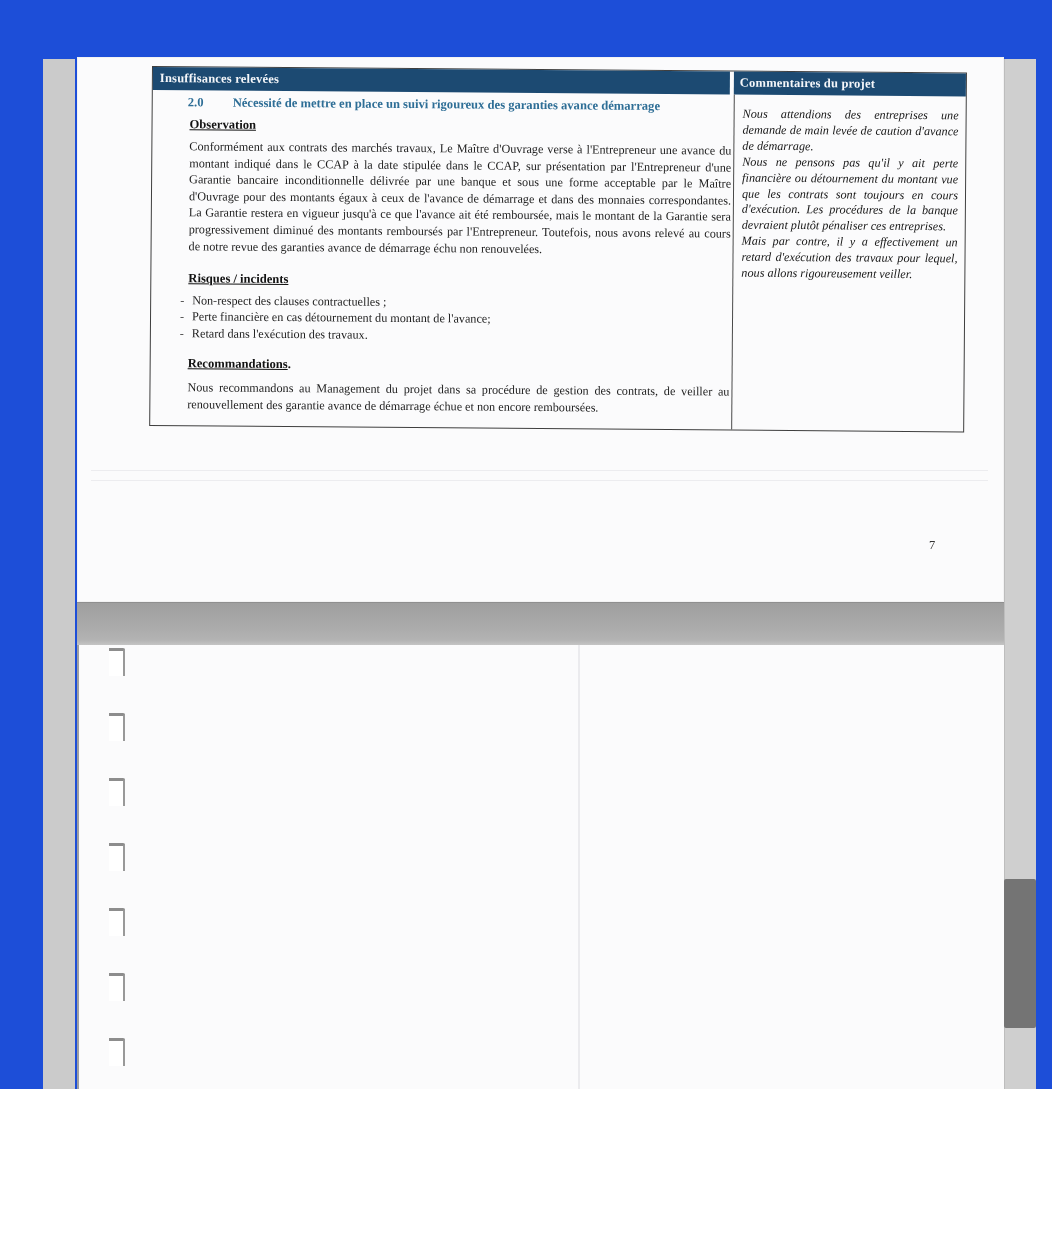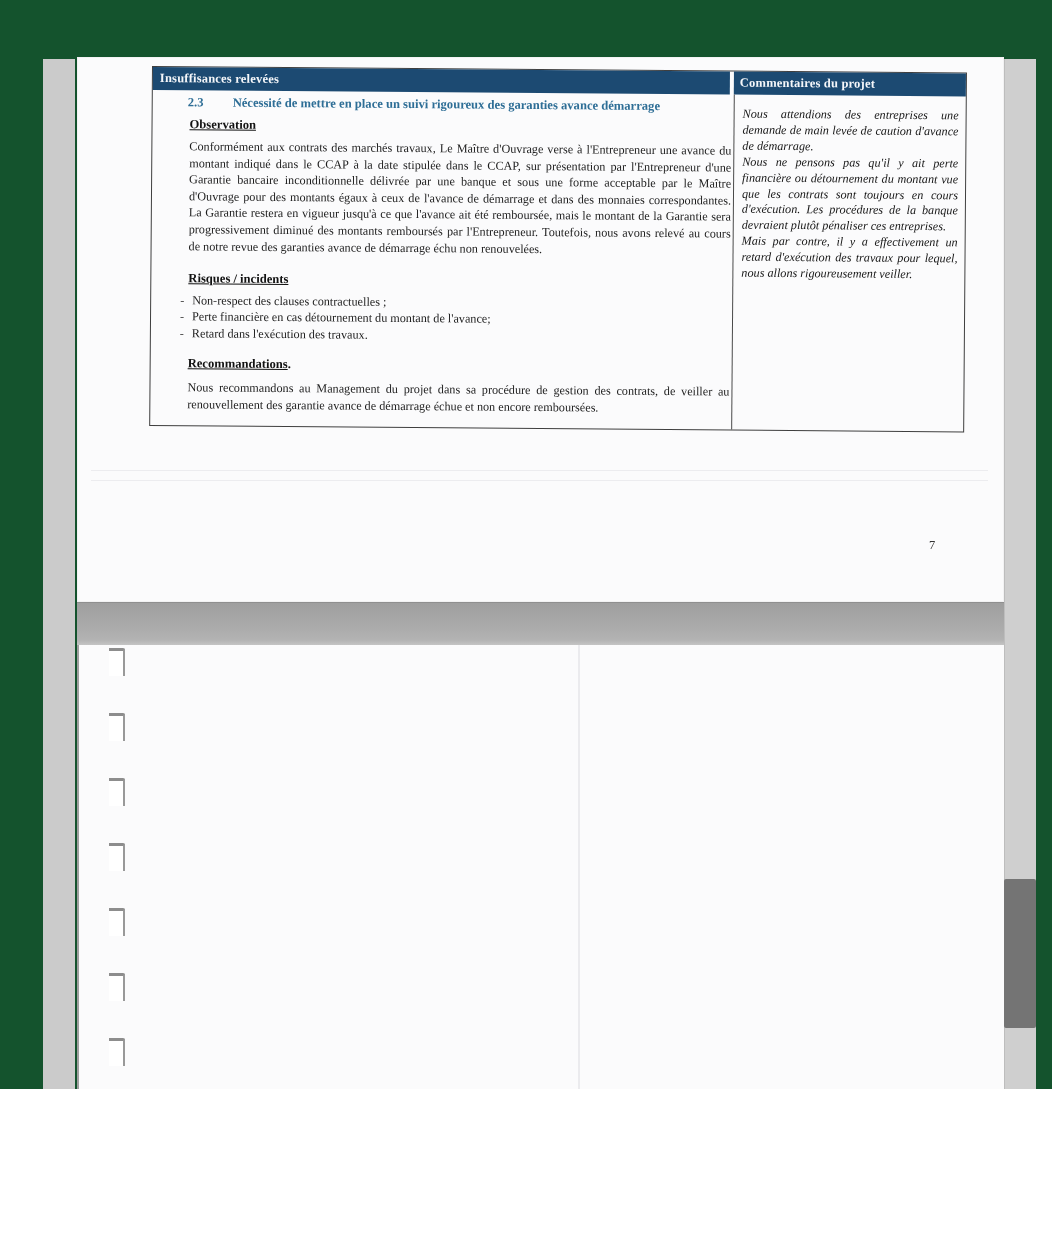--- a/index.html
+++ b/index.html
@@ -1,18 +1,18 @@
 <!DOCTYPE html>
 <html><head>
 <meta charset="utf-8">
 <style>
   html,body { margin:0; padding:0; background:#ffffff; }
   #canvas {
     position:relative; width:1052px; height:1089px; overflow:hidden;
-    background:#14532d; font-family:"Liberation Serif", serif;
+    background:#1d4ed8; font-family:"Liberation Serif", serif;
     --header-bg:#1c4a72; --sec:#2e6e96; --text:#1d1d1d;
     --pagebg:#fbfbfc; --gutter:#cbcbcb; --thumb:#747474;
   }
   .abs { position:absolute; }
 
   .left-strip { left:43px; top:59px; width:32px; height:1125px; background:var(--gutter); }
   .right-strip { left:1004px; top:59px; width:32px; height:1125px; background:#cfcfcf;
                  border-left:1px solid #bdbdbd; box-sizing:border-box; }
   .scroll-thumb { left:1004px; top:879px; width:32px; height:149px; background:var(--thumb); border-radius:2px; }
 
@@ -82,21 +82,21 @@
     <div class="audit-table">
       <div class="thead">
         <div class="th th-left">Insuffisances relevées</div>
         <div class="th-gap"></div>
         <div class="th th-right">Commentaires du projet</div>
       </div>
       <div class="tbody">
 
         <div class="td-left">
           <div class="section-line">
-            <span class="sec-num">2.3</span>
+            <span class="sec-num">2.0</span>
             <span class="sec-title">Nécessité de mettre en place un suivi rigoureux des garanties avance démarrage</span>
           </div>
           <div class="h-head obs-h">Observation</div>
           <p class="obs-p">Conformément aux contrats des marchés travaux, Le Maître d'Ouvrage verse à l'Entrepreneur une avance du montant indiqué dans le CCAP à la date stipulée dans le CCAP, sur présentation par l'Entrepreneur d'une Garantie bancaire inconditionnelle délivrée par une banque et sous une forme acceptable par le Maître d'Ouvrage pour des montants égaux à ceux de l'avance de démarrage et dans des monnaies correspondantes. La Garantie restera en vigueur jusqu'à ce que l'avance ait été remboursée, mais le montant de la Garantie sera progressivement diminué des montants remboursés par l'Entrepreneur. Toutefois, nous avons relevé au cours de notre revue des garanties avance de démarrage échu non renouvelées.</p>
 
           <div class="h-head risks-h">Risques / incidents</div>
           <div class="risk-list">
             <div class="risk-item">
               <span class="dash">-</span>
               <span>Non-respect des clauses contractuelles ;</span>

